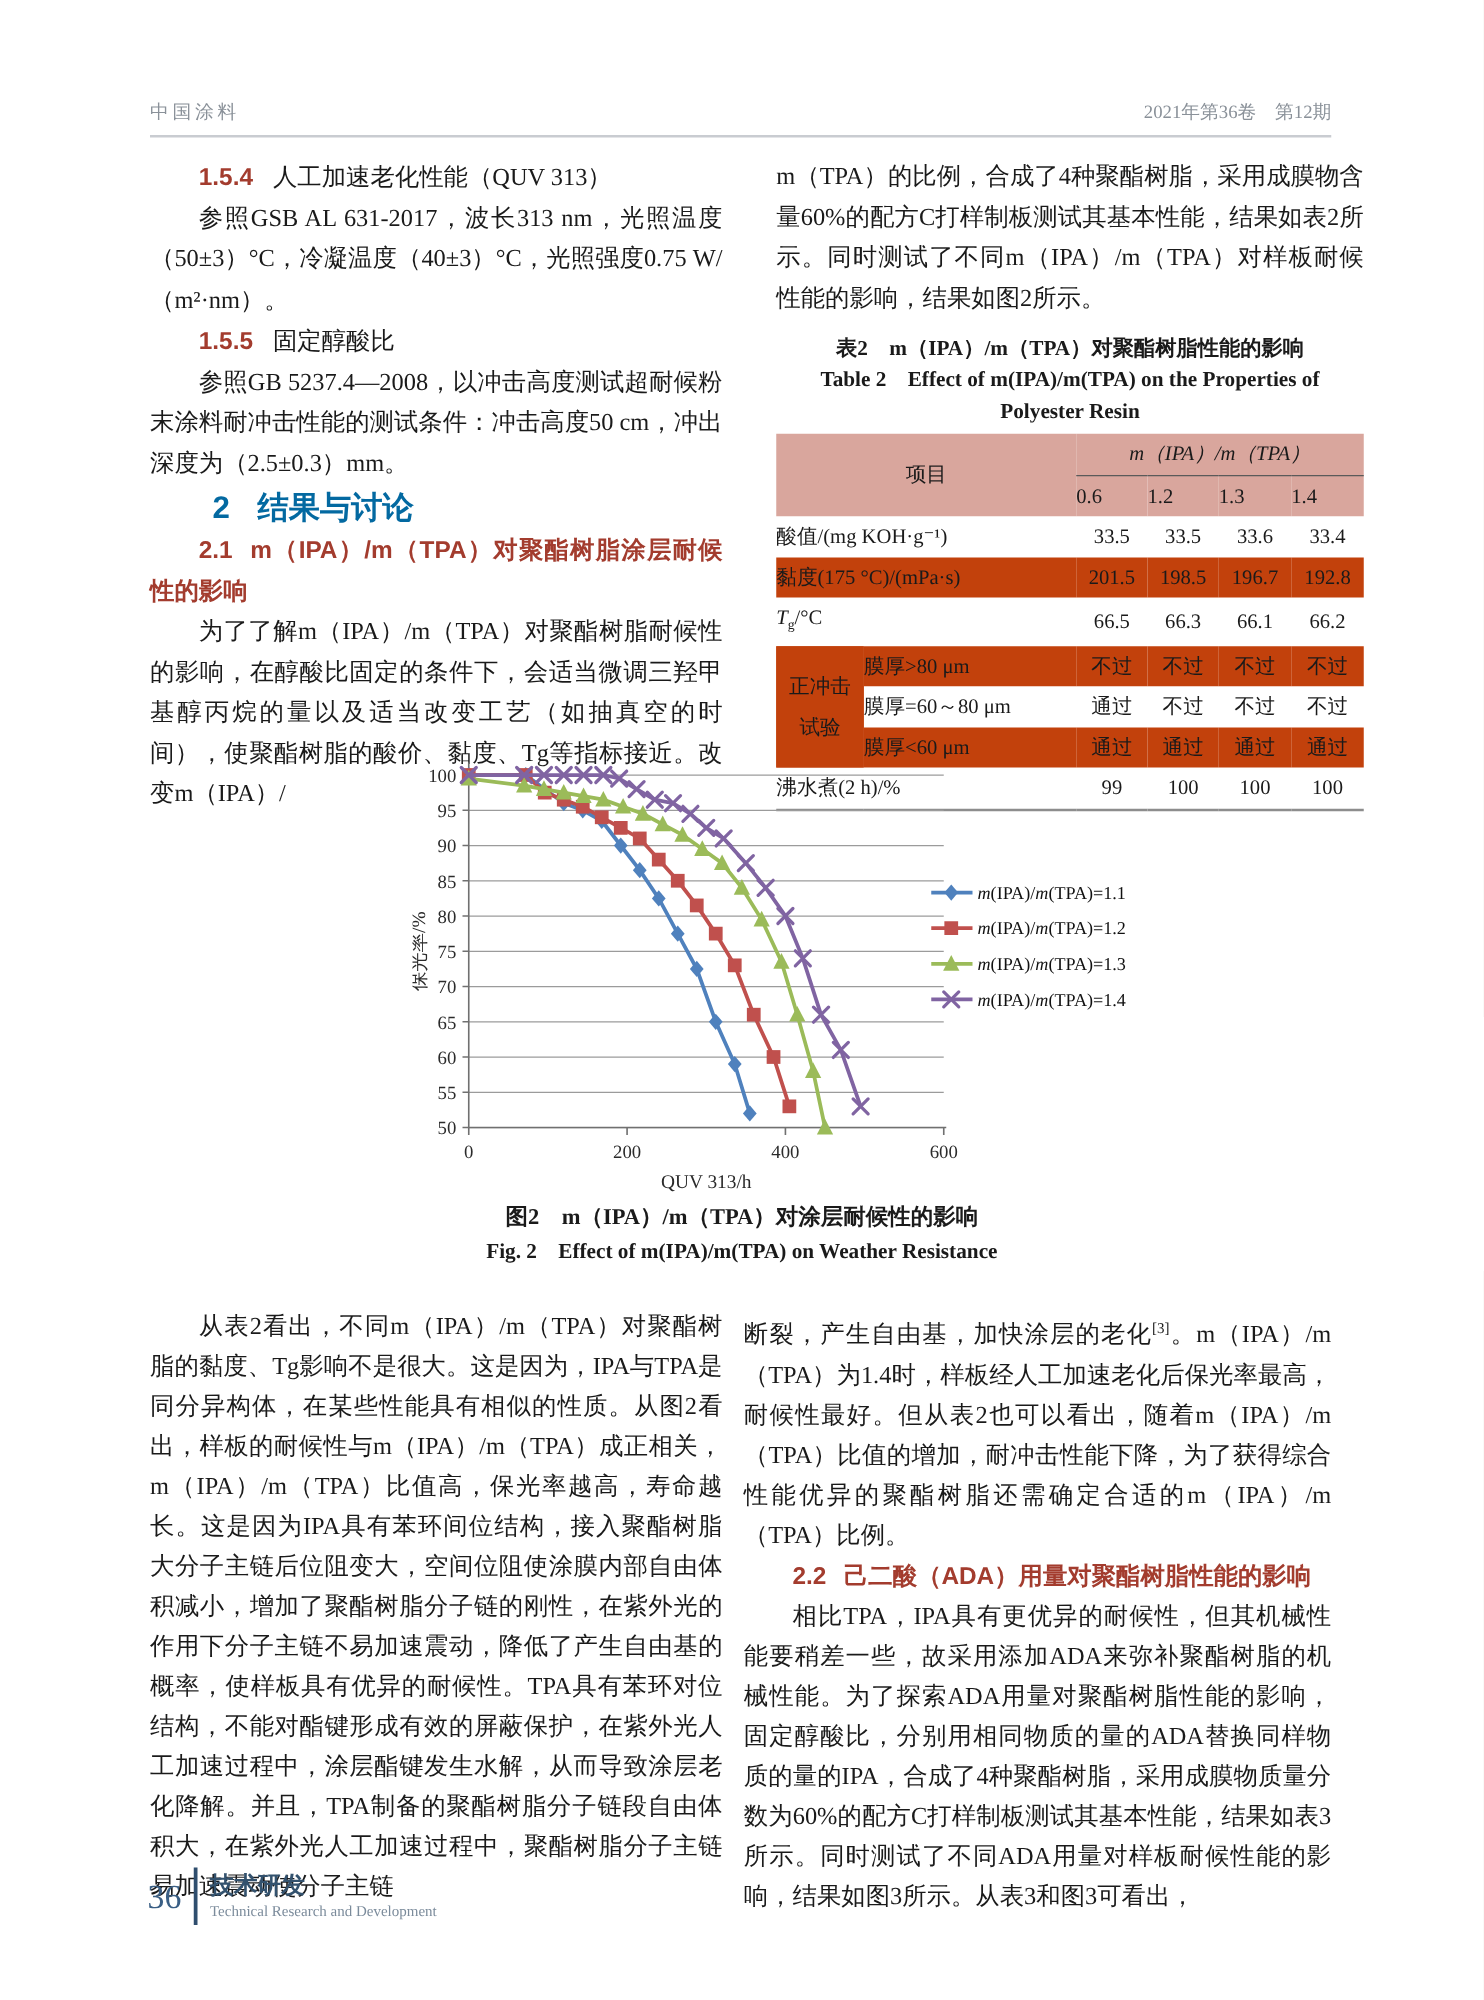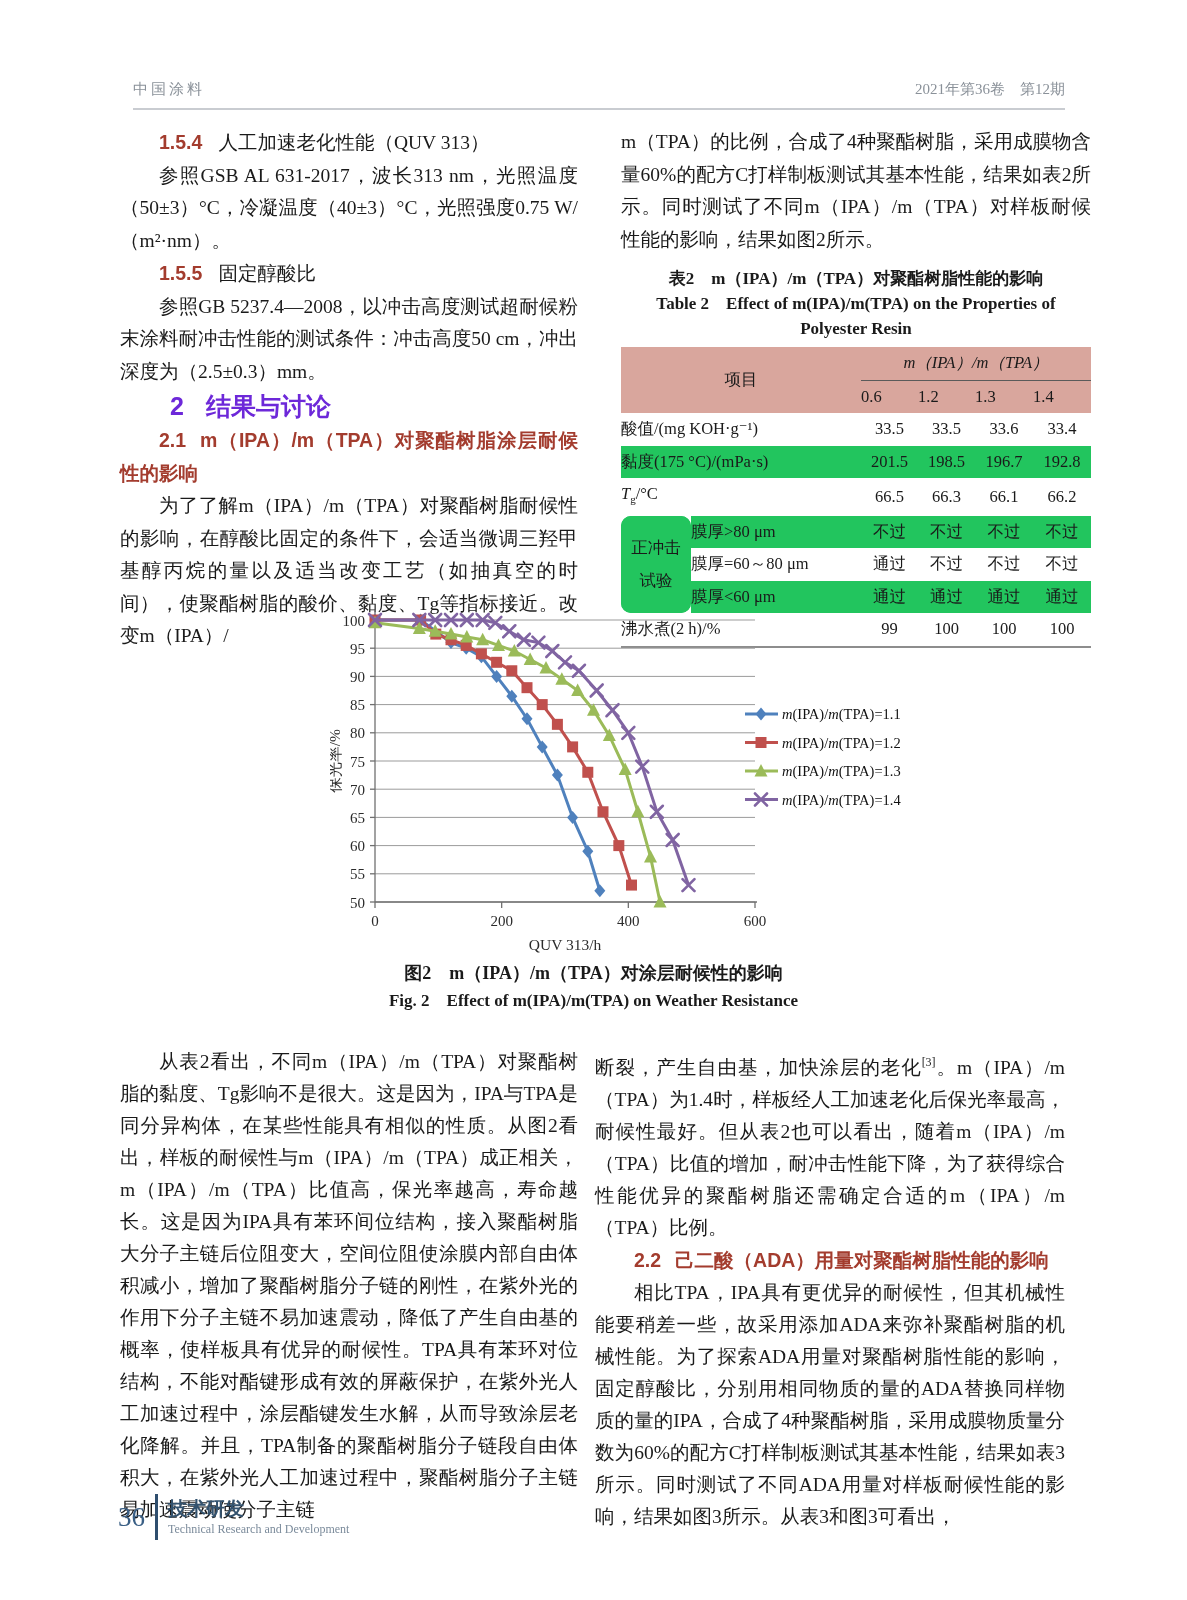--- a/index.html
+++ b/index.html
@@ -2,46 +2,46 @@
 <html><head>
 <meta charset="utf-8">
 <style>
   html,body{margin:0;padding:0;background:#f2f0ec;}
   .page{position:relative;width:1187px;height:1600px;margin:0 auto;background:#ffffff;
         font-family:"Liberation Serif","DejaVu Serif",serif;color:#1a1a1a;overflow:hidden;}
 
   
   .hdr-bar{position:absolute;left:120px;right:122px;top:80px;display:flex;justify-content:space-between;
            align-items:flex-end;padding-bottom:9px;border-bottom:2px solid #c9ccd1;
-           font-size:15px;color:#8a9199;margin-left:13px;}
+           font-size:15px;color:#8a9199;}
   .hdr-bar .jn{letter-spacing:3px;}
 
   
   .col{position:absolute;font-size:19.5px;line-height:32.5px;text-align:justify;}
   .col p{margin:0;text-indent:2em;}
   .col p.noindent{text-indent:0;}
   .subhead{margin:0;text-indent:0;}
   .subhead .num{font-family:"Liberation Sans","DejaVu Sans",sans-serif;font-weight:bold;
                 color:#a33c2e;margin-right:16px;}
   .h2head{margin:6px 0 3px 0;font-family:"Liberation Sans","DejaVu Sans",sans-serif;
-          font-weight:bold;color:#6d28d9;font-size:25px;line-height:36px;text-indent:0;}
+          font-weight:bold;color:#0369a1;font-size:25px;line-height:36px;text-indent:0;}
   .h2head .num{margin-right:22px;}
   .h21head{margin:2px 0 2px 0;font-family:"Liberation Sans","DejaVu Sans",sans-serif;
            font-weight:bold;color:#a33c2e;font-size:19.5px;line-height:33px;text-indent:0;}
   .h21head .num{margin-right:14px;}
 
   
   .tbl-titles{margin-top:10px;text-align:center;font-weight:bold;font-size:17px;line-height:25px;}
   table.datatbl{border-collapse:collapse;width:470px;margin-top:6px;table-layout:fixed;
                 font-size:16.5px;border-bottom:2px solid #8d8d8d;}
   table.datatbl td,table.datatbl th{padding:0;height:27px;font-weight:normal;vertical-align:middle;}
   td.lbl{text-align:left;padding-left:6px;}
   td.val{text-align:center;}
   .hdrbg{background:#d9a69d;}
-  .pink{background:#22c55e;border-radius:10px;}
+  .pink{background:#c2410c;}
   th.groupcol{border-bottom:1.5px solid #5a5a5a;text-align:center;}
   .ital{font-style:italic;}
   sub.g{font-size:11px;}
   sup.ref{font-size:12px;}
 
   
   .chart-wrap{position:absolute;left:330px;top:596px;width:745px;height:360px;}
   .tick{font:15px "Liberation Serif","DejaVu Serif",serif;fill:#2b2b2b;}
   .axis-label{font:15.5px "Liberation Serif","DejaVu Serif",serif;fill:#2b2b2b;}
   .legend-text{font:14.5px "Liberation Serif","DejaVu Serif",serif;fill:#111;}

